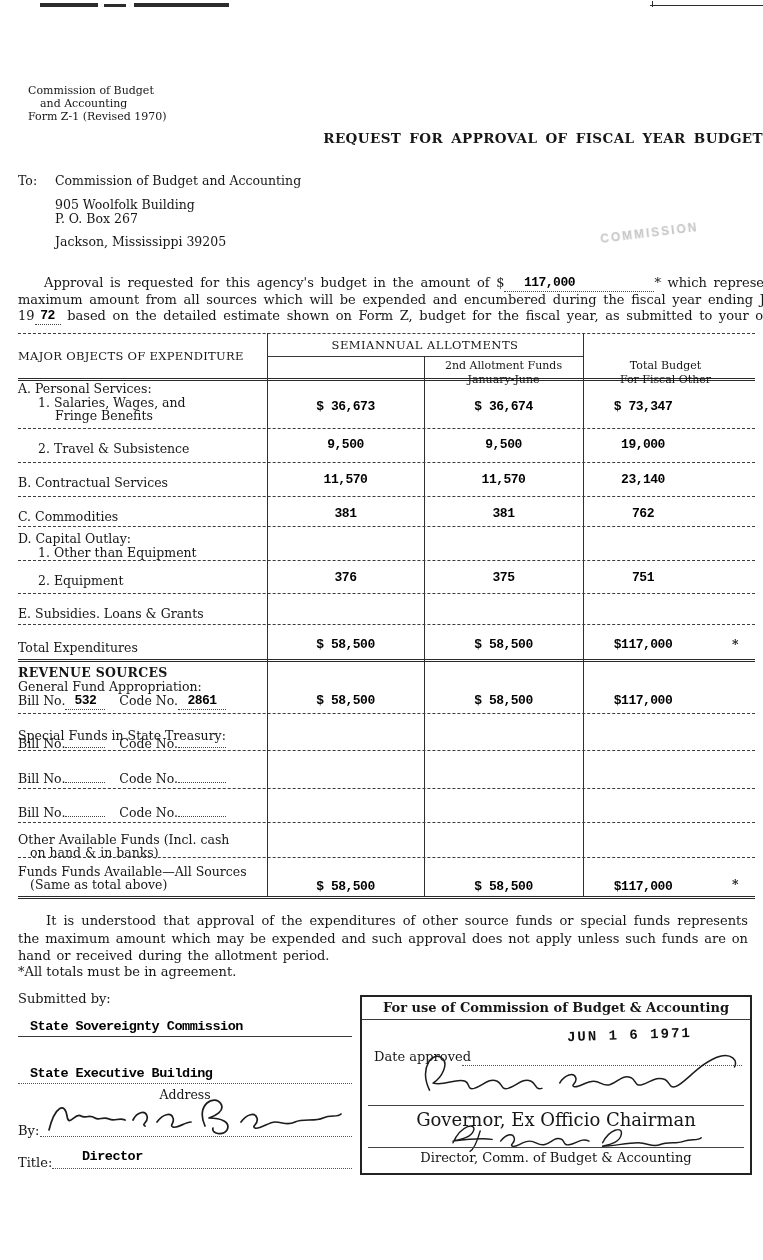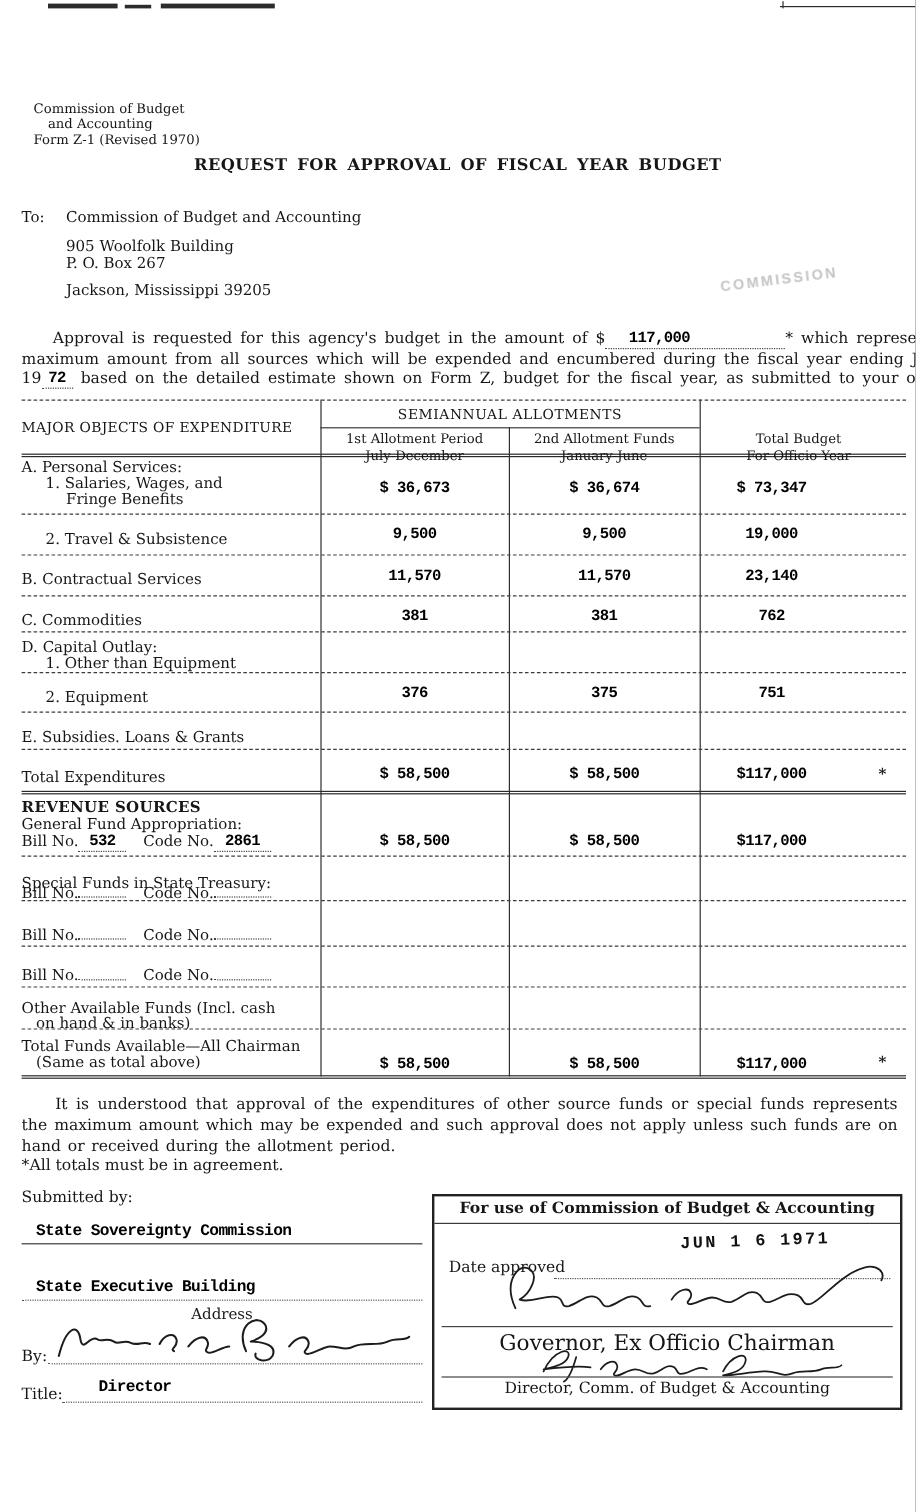--- a/index.html
+++ b/index.html
@@ -1,20 +1,20 @@
 <!DOCTYPE html>
 <html><head>
 <meta charset="utf-8">
 <style>
   html,body{margin:0;padding:0;background:#888;}
   .page{position:relative;width:763px;height:1260px;background:#ffffff;overflow:hidden;
         font-family:"DejaVu Serif", serif;color:#161616;}
   .abs{position:absolute;}
   .typed{font-family:"Liberation Mono", monospace;font-weight:bold;letter-spacing:-0.5px;color:#000;}
-  .title{width:100%;text-align:center;font-weight:bold;font-size:13.5px;letter-spacing:0.4px;word-spacing:3px;}
+  .title{width:100%;text-align:right;font-weight:bold;font-size:13.5px;letter-spacing:0.4px;word-spacing:3px;}
   .small{font-size:11px;}
   .lbl{font-size:12.5px;white-space:nowrap;}
   .val{font-size:13px;text-align:center;}
   .sep{border-top:1px dashed #3c3c3c;height:0;}
   .sep2{border-top:3px double #2a2a2a;height:0;}
   .vline{width:1px;background:#2f2f2f;}
   .hline{border-top:1px solid #3a3a3a;height:0;}
   .dotline{border-top:1px dotted #555;height:0;}
   .fill{display:inline-block;border-bottom:1px dotted #444;min-width:42px;text-align:center;vertical-align:baseline;}
   .fill .typed{position:relative;top:-1px;font-size:13px;}
@@ -72,31 +72,27 @@
 
     <div class="abs sep" style="left:0;top:0;width:737px;"></div>
     <div class="abs hline" style="left:249px;top:23px;width:316px;"></div>
     <div class="abs sep2" style="left:0;top:45px;width:737px;"></div>
     <div class="abs vline" style="left:249px;top:0;height:564px;"></div>
     <div class="abs vline" style="left:406px;top:23px;height:541px;"></div>
     <div class="abs vline" style="left:565px;top:0;height:564px;"></div>
 
     <div class="abs lbl" style="left:0;top:16px;font-size:11.5px;letter-spacing:0.3px;">MAJOR OBJECTS OF EXPENDITURE</div>
     <div class="abs colhead" style="left:249px;top:5px;width:316px;font-size:11.5px;letter-spacing:0.5px;">SEMIANNUAL ALLOTMENTS</div>
-    <div class="abs colhead" style="left:249px;top:26px;width:157px;">
-      <div>1st Allotment Period</div>
-      <div>July-December</div>
-    </div>
     <div class="abs colhead" style="left:406px;top:26px;width:159px;">
       <div>2nd Allotment Funds</div>
       <div>January-June</div>
     </div>
     <div class="abs colhead" style="left:565px;top:26px;width:165px;">
       <div>Total Budget</div>
-      <div>For Officio Year</div>
+      <div>For Fiscal Other</div>
     </div>
 
     <div>
       <div class="abs lbl" style="left:0;top:48px;">A. Personal Services:</div>
       <div class="abs lbl" style="left:20px;top:62px;">1. Salaries, Wages, and</div>
       <div class="abs lbl" style="left:37px;top:75px;">Fringe Benefits</div>
       <div class="abs val typed" style="left:249px;top:66px;width:157px;">$ 36,673</div>
       <div class="abs val typed" style="left:406px;top:66px;width:159px;">$ 36,674</div>
       <div class="abs val typed" style="left:570px;top:66px;width:110px;">$ 73,347</div>
     </div>
@@ -192,21 +188,21 @@
     </div>
     <div class="abs sep" style="left:0;top:489px;width:737px;"></div>
 
     <div>
       <div class="abs lbl" style="left:0;top:499px;">Other Available Funds (Incl. cash</div>
       <div class="abs lbl" style="left:12px;top:512px;">on hand &amp; in banks)</div>
     </div>
     <div class="abs sep" style="left:0;top:524px;width:737px;"></div>
 
     <div>
-      <div class="abs lbl" style="left:0;top:531px;">Total Funds Available—All Chairman</div>
+      <div class="abs lbl" style="left:0;top:531px;">Funds Funds Available—All Sources</div>
       <div class="abs lbl" style="left:12px;top:544px;">(Same as total above)</div>
       <div class="abs val typed" style="left:249px;top:546px;width:157px;">$ 58,500</div>
       <div class="abs val typed" style="left:406px;top:546px;width:159px;">$ 58,500</div>
       <div class="abs val typed" style="left:570px;top:546px;width:110px;">$117,000</div>
       <div class="abs lbl" style="left:714px;top:544px;font-weight:bold;">*</div>
     </div>
     <div class="abs sep2" style="left:0;top:563px;width:737px;"></div>
   </div>
 
   <div class="abs para" style="left:18px;top:912px;width:730px;text-indent:28px;">It is understood that approval of the expenditures of other source funds or special funds represents the maximum amount which may be expended and such approval does not apply unless such funds are on hand or received during the allotment period.</div>

